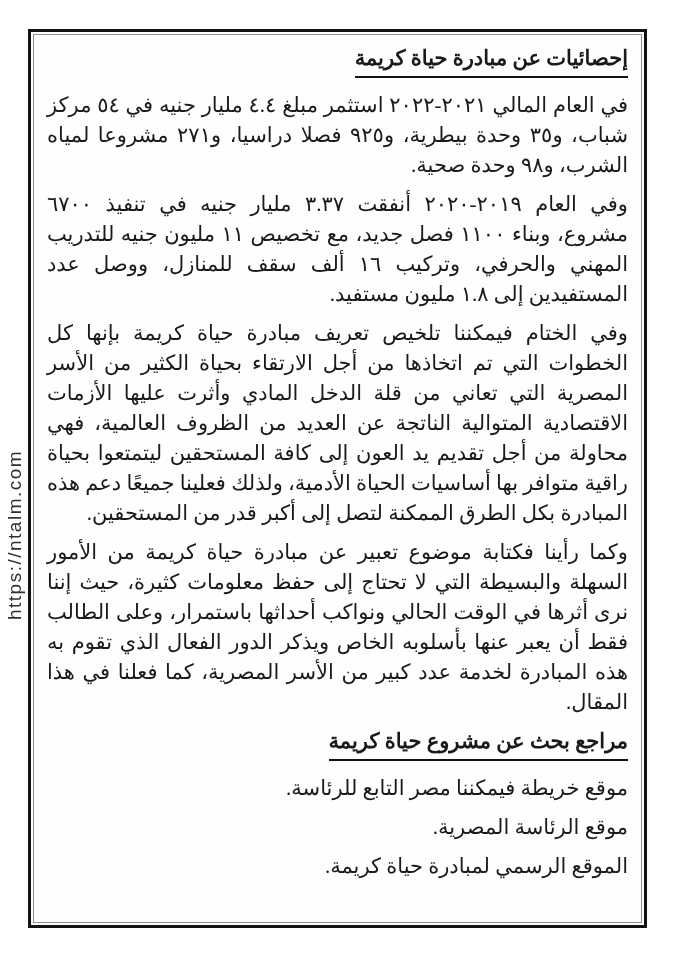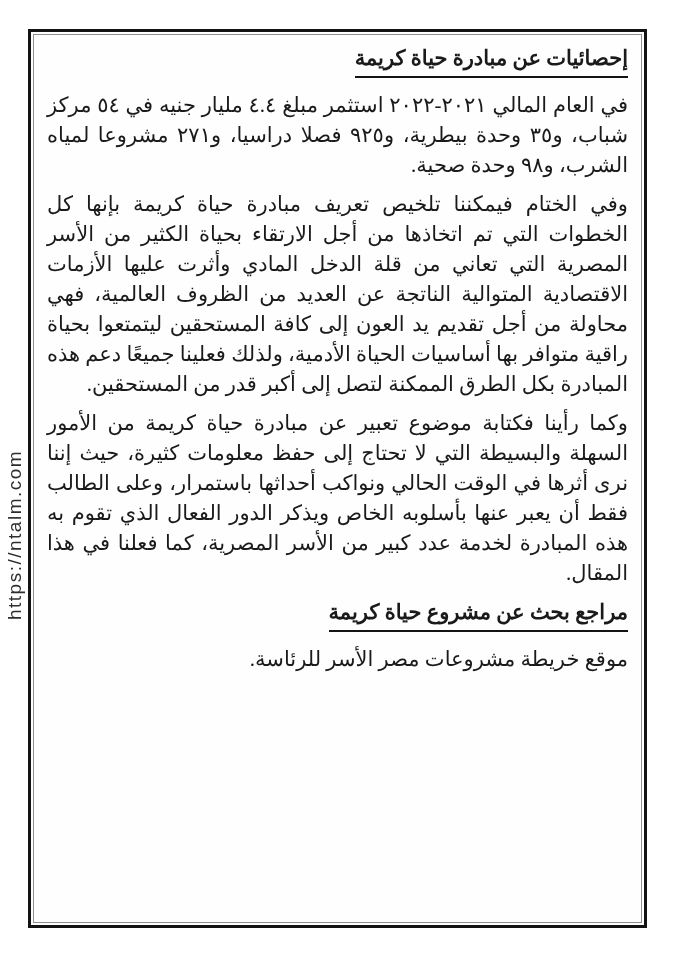--- a/index.html
+++ b/index.html
@@ -79,29 +79,32 @@
 <div class="frame-outer">
   <div class="frame-inner">
     <div class="content">
 
       <div class="doc-heading">
         <span class="underline">إحصائيات عن مبادرة حياة كريمة</span>
       </div>
 
       <p class="doc-paragraph">في العام المالي ٢٠٢١-٢٠٢٢ استثمر مبلغ ٤.٤ مليار جنيه في ٥٤ مركز شباب، و٣٥ وحدة بيطرية، و٩٢٥ فصلا دراسيا، و٢٧١ مشروعا لمياه الشرب، و٩٨ وحدة صحية.</p>
 
+      <p class="doc-paragraph">وفي العام ٢٠١٩-٢٠٢٠ أنفقت ٣.٣٧ مليار جنيه في تنفيذ ٦٧٠٠ مشروع، وبناء ١١٠٠ فصل جديد، مع تخصيص ١١ مليون جنيه للتدريب المهني والحرفي، وتركيب ١٦ ألف سقف للمنازل، ووصل عدد المستفيدين إلى ١.٨ مليون مستفيد.</p>
 
       <p class="doc-paragraph">وفي الختام فيمكننا تلخيص تعريف مبادرة حياة كريمة بإنها كل الخطوات التي تم اتخاذها من أجل الارتقاء بحياة الكثير من الأسر المصرية التي تعاني من قلة الدخل المادي وأثرت عليها الأزمات الاقتصادية المتوالية الناتجة عن العديد من الظروف العالمية، فهي محاولة من أجل تقديم يد العون إلى كافة المستحقين ليتمتعوا بحياة راقية متوافر بها أساسيات الحياة الأدمية، ولذلك فعلينا جميعًا دعم هذه المبادرة بكل الطرق الممكنة لتصل إلى أكبر قدر من المستحقين.</p>
 
       <p class="doc-paragraph">وكما رأينا فكتابة موضوع تعبير عن مبادرة حياة كريمة من الأمور السهلة والبسيطة التي لا تحتاج إلى حفظ معلومات كثيرة، حيث إننا نرى أثرها في الوقت الحالي ونواكب أحداثها باستمرار، وعلى الطالب فقط أن يعبر عنها بأسلوبه الخاص ويذكر الدور الفعال الذي تقوم به هذه المبادرة لخدمة عدد كبير من الأسر المصرية، كما فعلنا في هذا المقال.</p>
 
       <div class="doc-heading references-heading">
         <span class="underline">مراجع بحث عن مشروع حياة كريمة</span>
       </div>
 
 
-      <p class="reference-line">موقع خريطة مشروعات مصر الأسر للرئاسة.</p>
+      <p class="reference-line">موقع خريطة فيمكننا مصر التابع للرئاسة.</p>
 
+      <p class="reference-line">موقع الرئاسة المصرية.</p>
 
+      <p class="reference-line">الموقع الرسمي لمبادرة حياة كريمة.</p>
 
     </div>
   </div>
 </div>
 
 </body></html>

